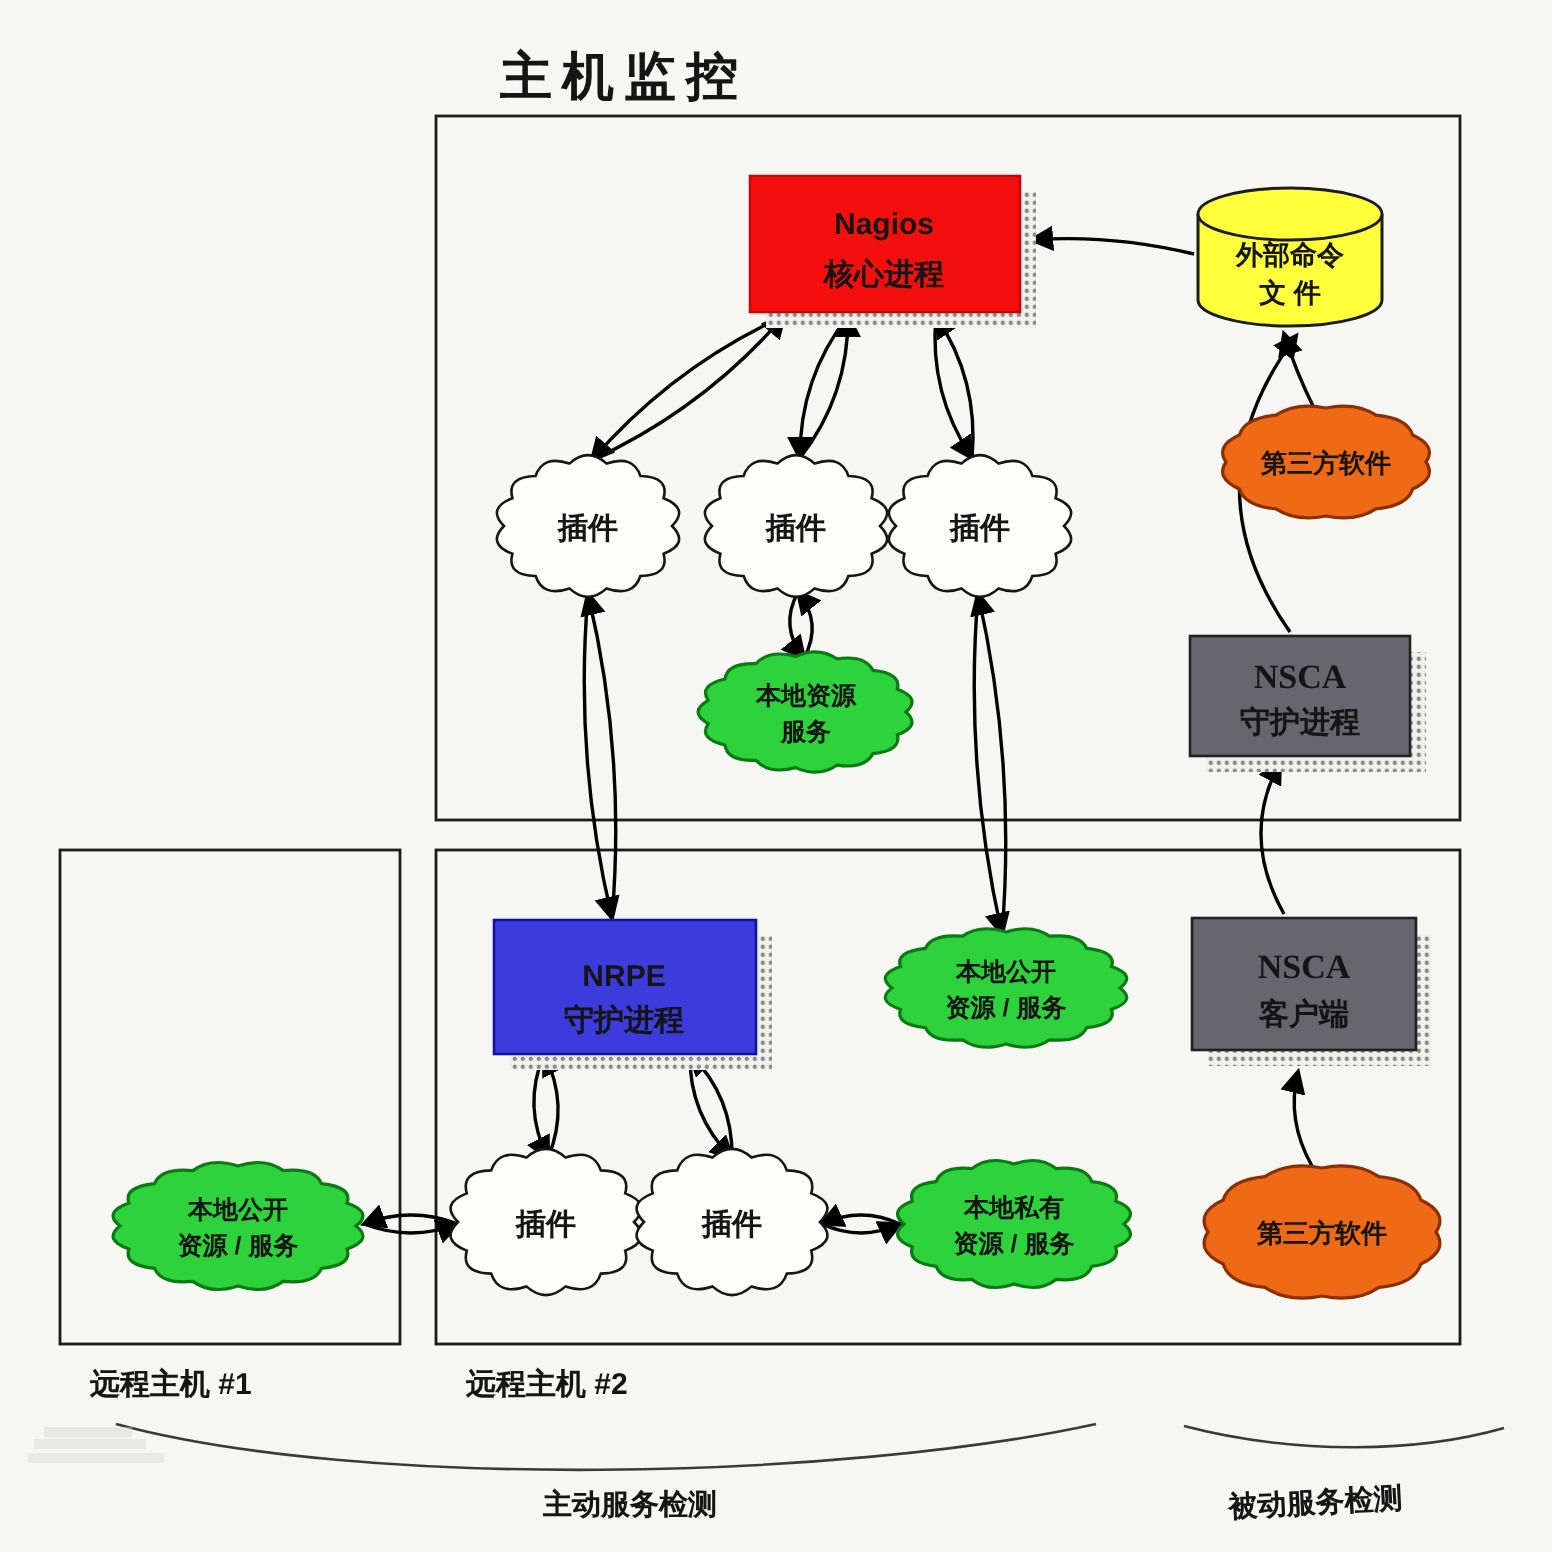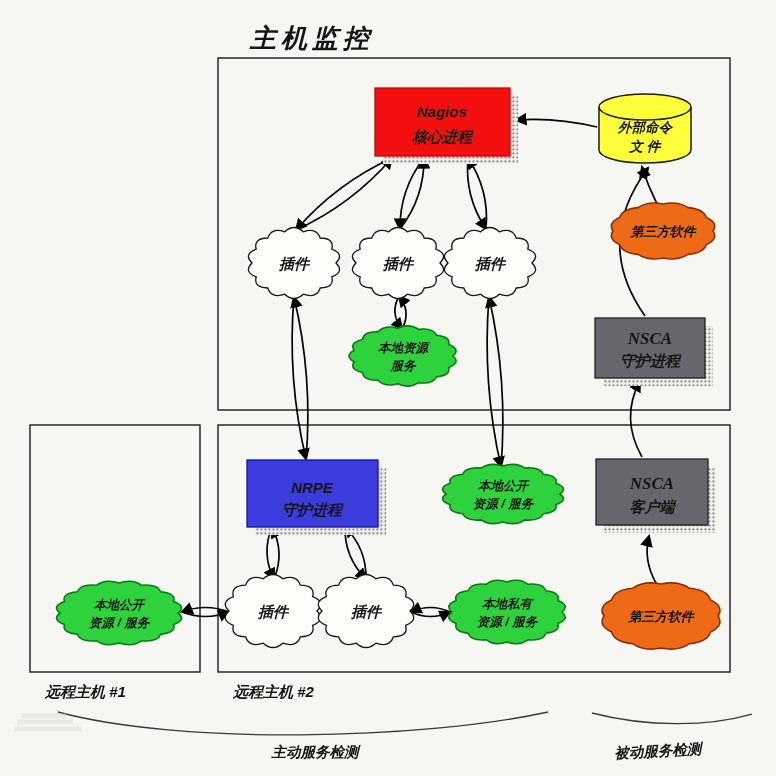--- a/index.html
+++ b/index.html
@@ -2,21 +2,21 @@
 <html><head>
 <meta charset="utf-8">
 <style>
   html,body{margin:0;padding:0;}
   body{
     width:776px;height:776px;
     background:#f6f6f3;
     font-family:"Liberation Sans", sans-serif;
     overflow:hidden;
   }
-  .frame{position:relative;width:624px;height:776px;font-style:italic;}
+  .frame{position:relative;width:624px;height:776px;}
   svg{display:block;}
   svg text{
     font-family:"Liberation Sans", sans-serif;
     font-weight:bold;
     fill:#151515;
   }
   .serif-text{font-family:"Liberation Serif", serif;}
   .box-border{fill:none;stroke:#1c1c1c;stroke-width:1.4;}
   .arrow{fill:none;stroke:#000;stroke-width:1.7;}
   .thin-curve{fill:none;stroke:#3a3a3a;stroke-width:1.3;}

